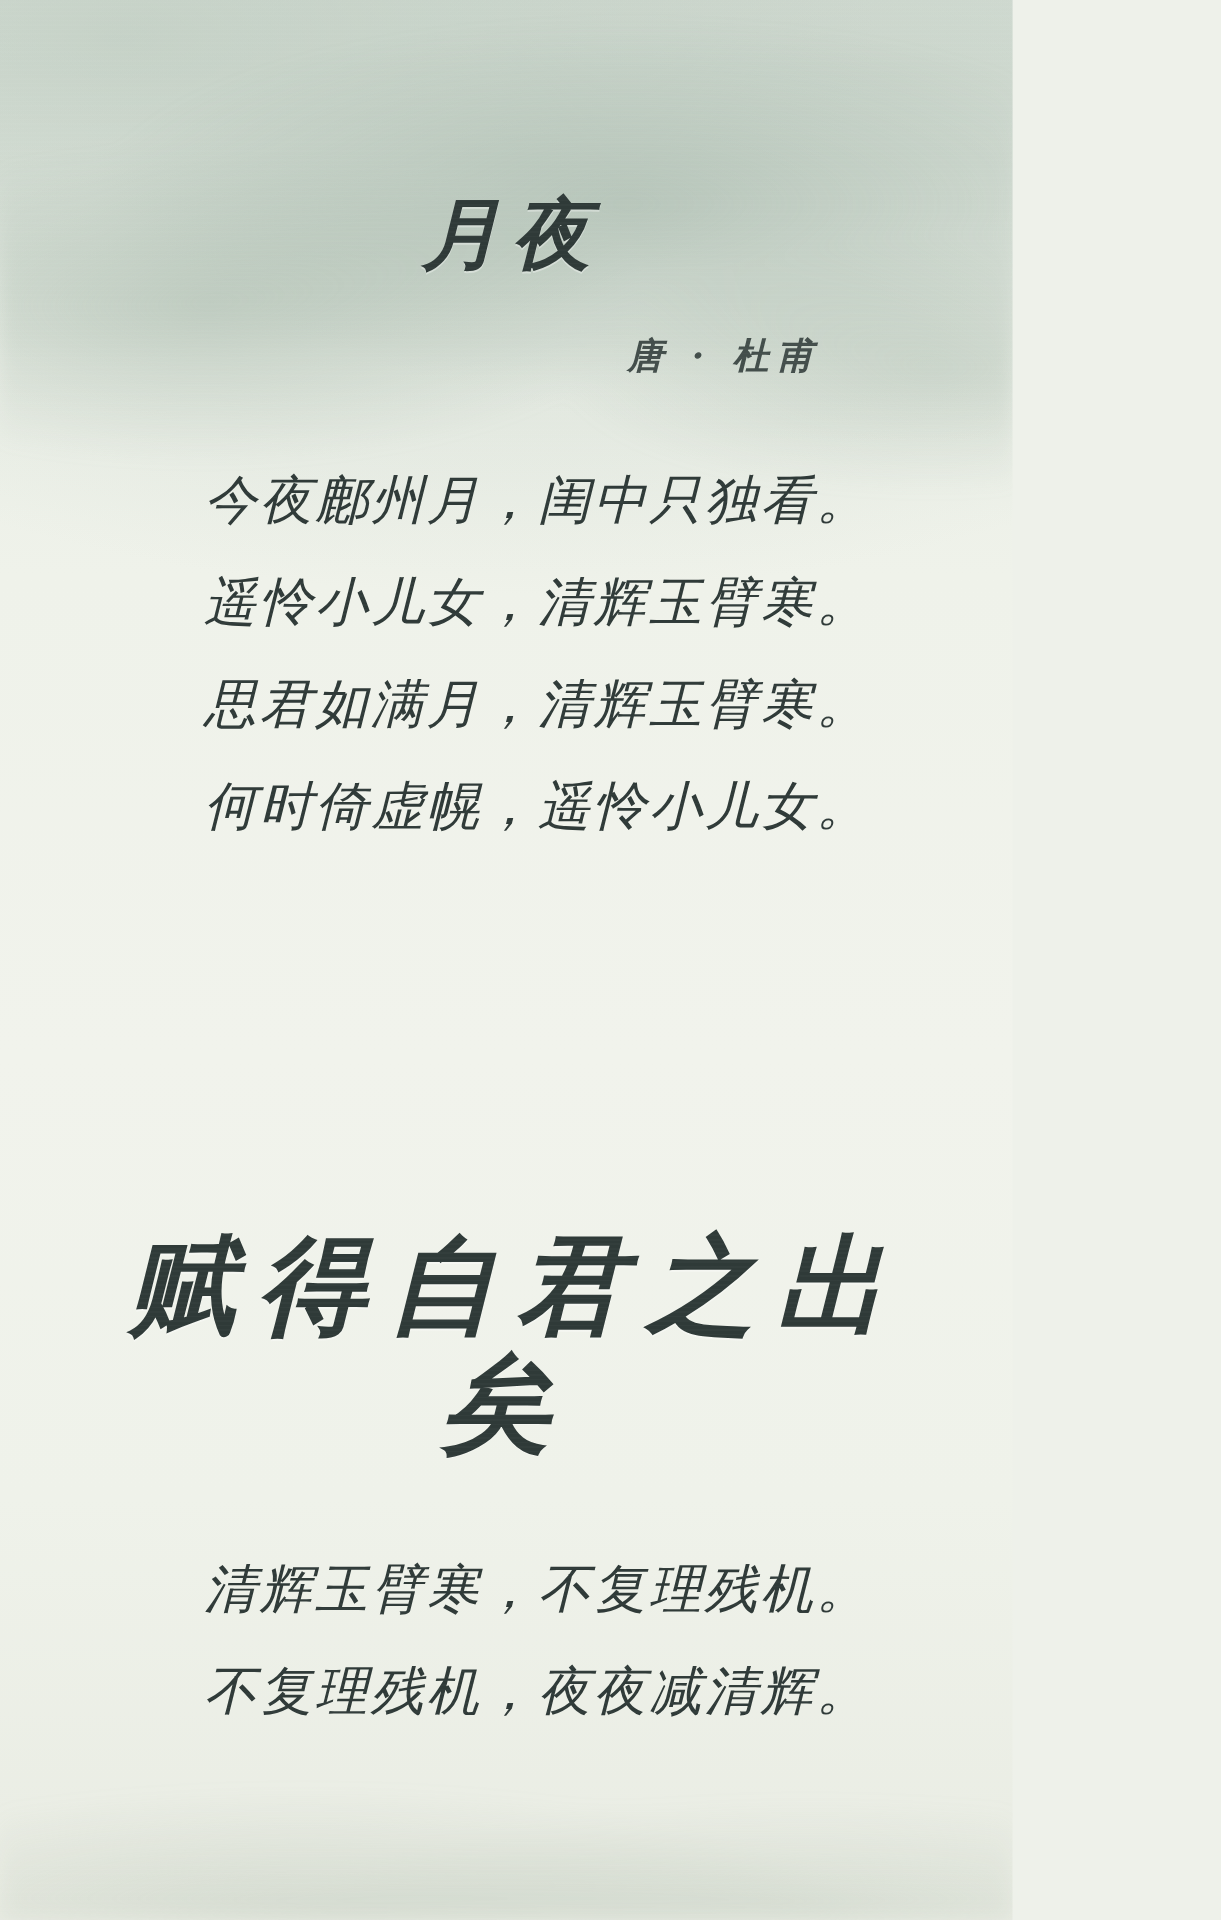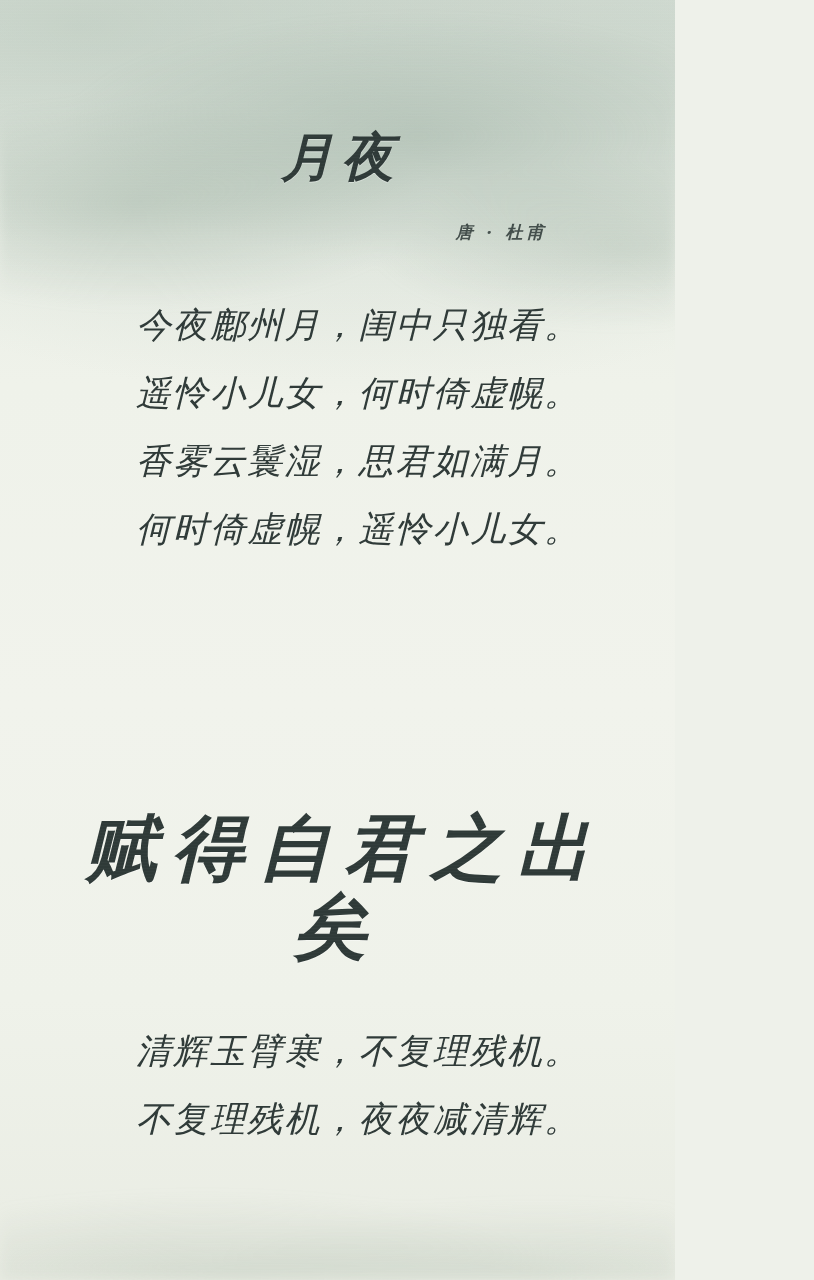--- a/index.html
+++ b/index.html
@@ -85,21 +85,21 @@
     font-size: 72px;
     letter-spacing: 0.2em;
     text-indent: 0.2em;
   }
 
   .poem-author {
     margin-top: 36px;
     padding-right: 66px;
     text-align: right;
     color: #434e4b;
-    font-size: 17px;
+    font-size: 24px;
     letter-spacing: 0.22em;
     font-style: italic;
     font-weight: 600;
   }
 
   .poem-body {
     margin-top: 48px;
     padding-left: 74px;
   }
   .poem-2 .poem-body {
@@ -135,22 +135,22 @@
   <div class="wash"></div>
   <div class="wash-bottom"></div>
 
   <div class="content">
 
     <div class="poem poem-1">
       <div class="poem-title">月夜</div>
       <div class="poem-author">唐 · 杜甫</div>
       <div class="poem-body">
         <div class="poem-line">今夜鄜州月，闺中只独看。</div>
-        <div class="poem-line">遥怜小儿女，何时倚虚幌。</div>
-        <div class="poem-line">香雾云鬟湿，思君如满月。</div>
+        <div class="poem-line">遥怜小儿女，清辉玉臂寒。</div>
+        <div class="poem-line">思君如满月，清辉玉臂寒。</div>
         <div class="poem-line">何时倚虚幌，遥怜小儿女。</div>
       </div>
     </div>
 
     <div class="poem poem-2">
       <div class="poem-title">赋得自君之出矣</div>
       <div class="poem-body">
         <div class="poem-line">清辉玉臂寒，不复理残机。</div>
         <div class="poem-line">不复理残机，夜夜减清辉。</div>
       </div>

